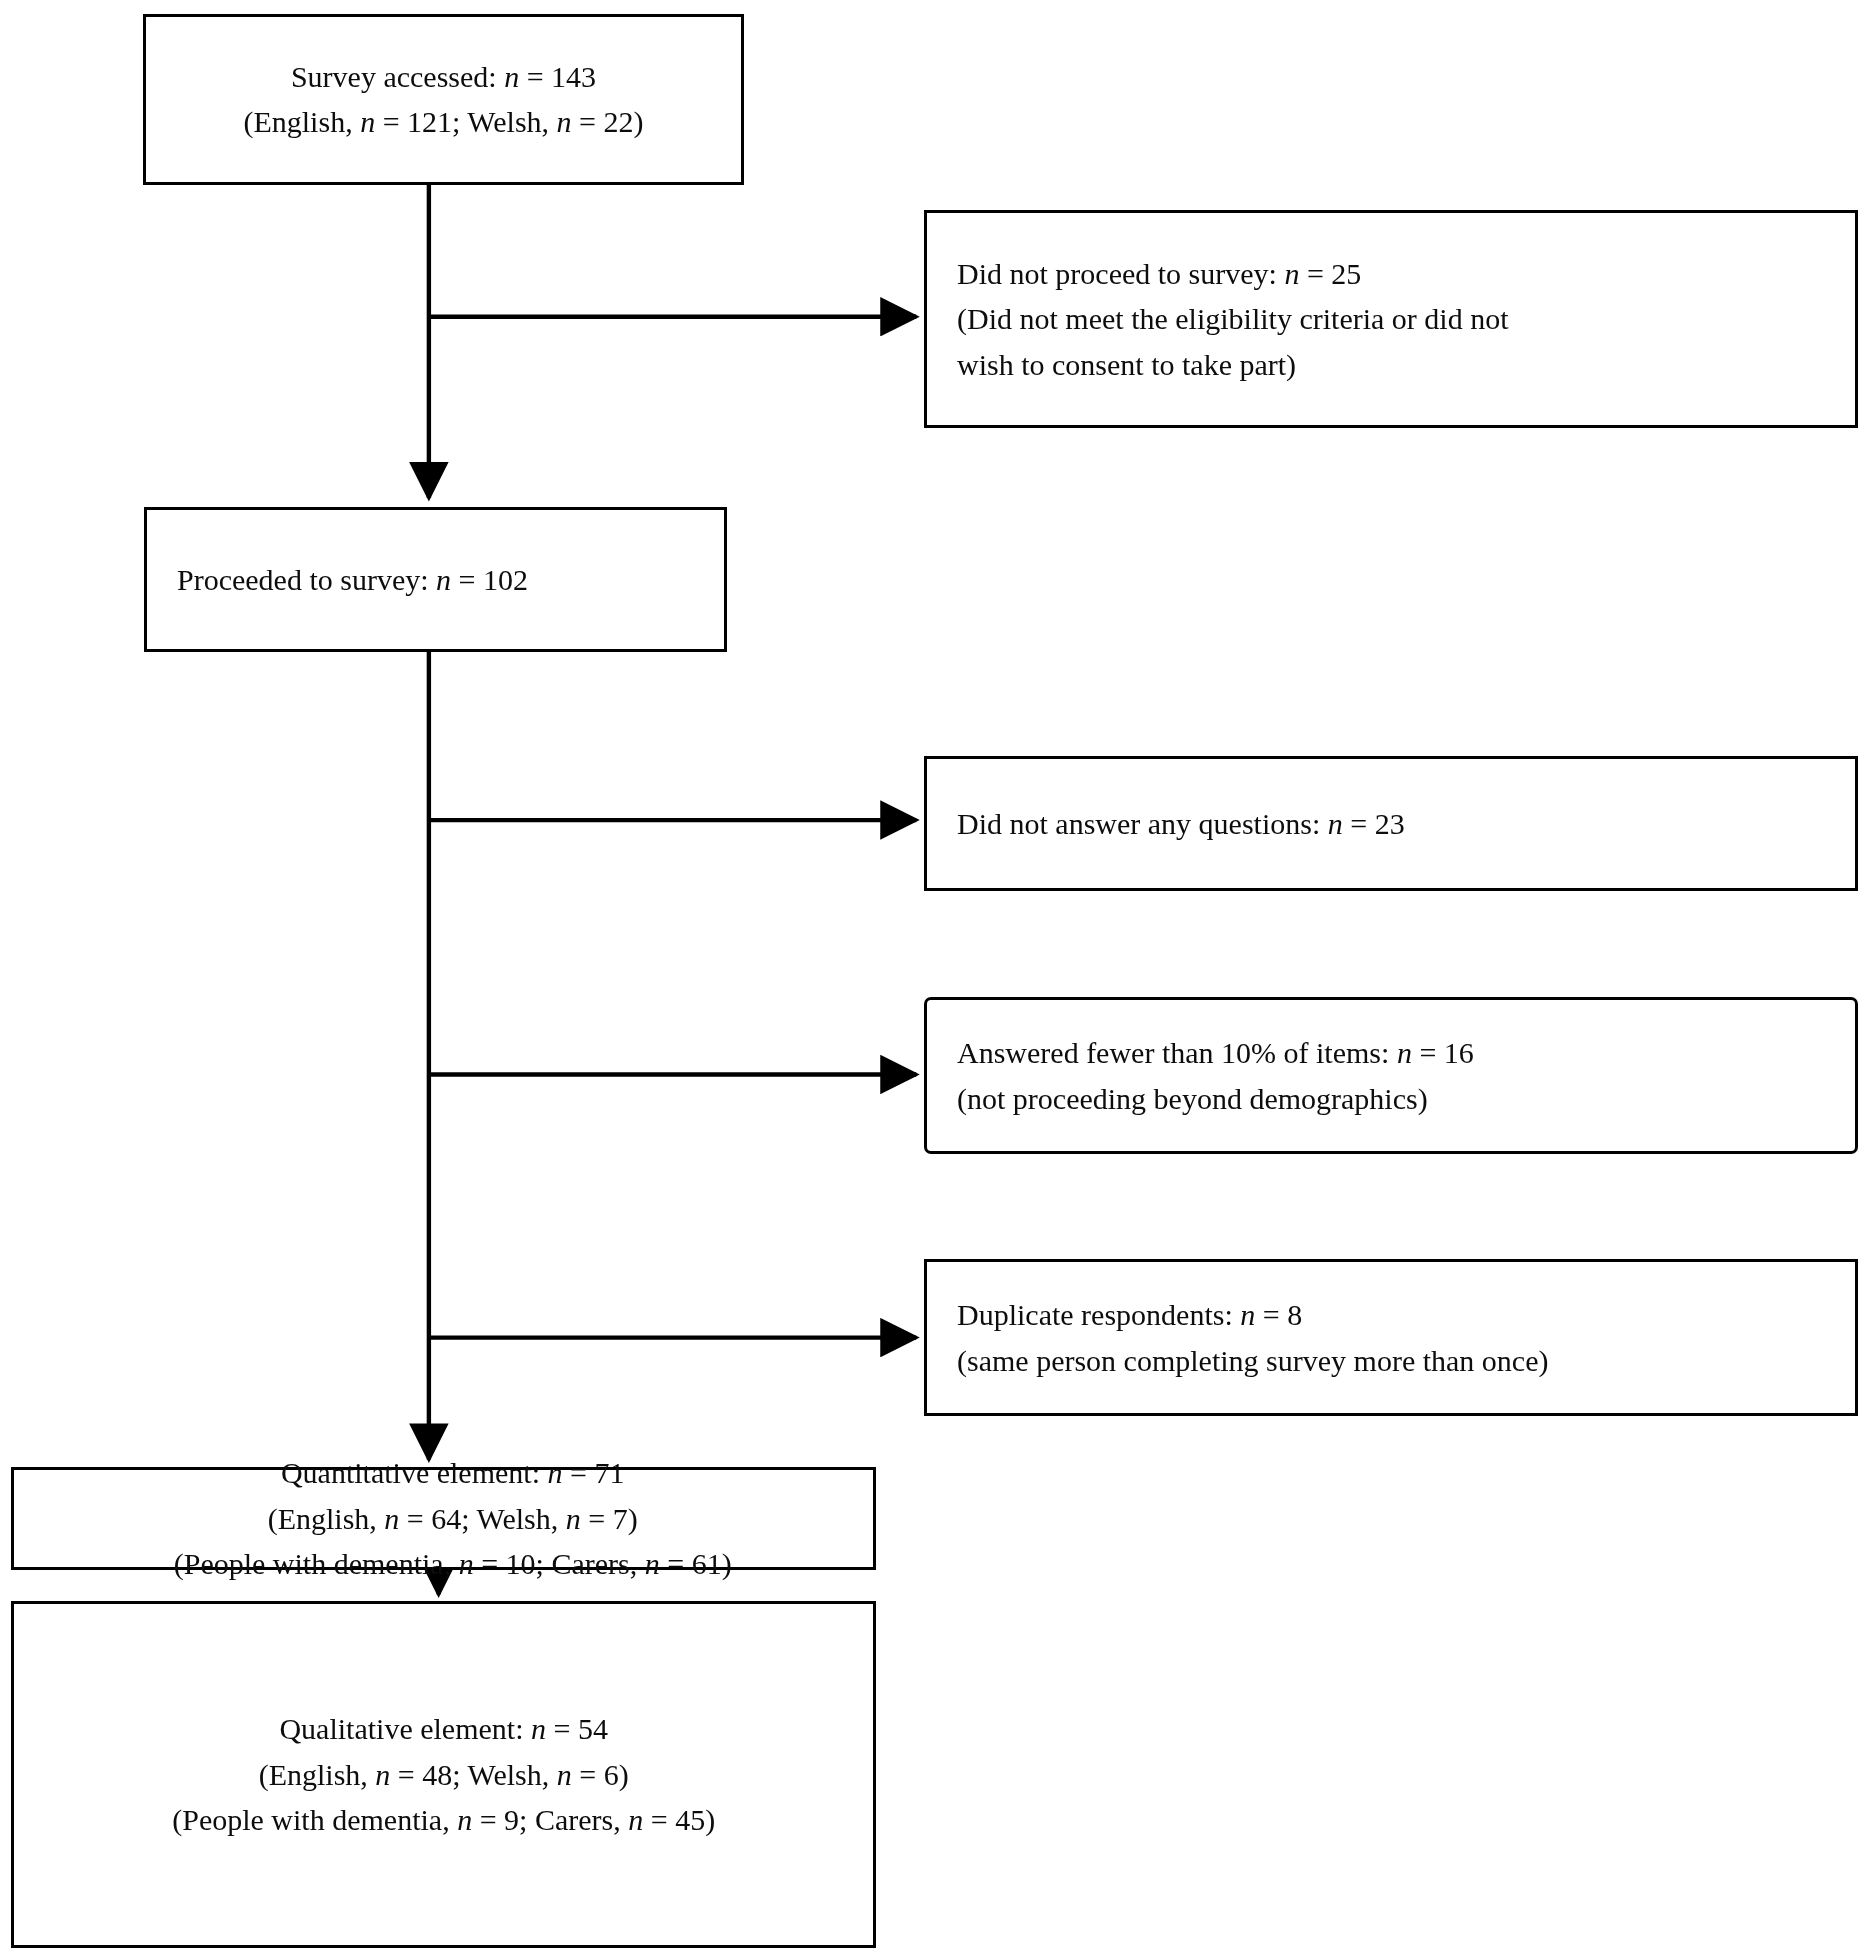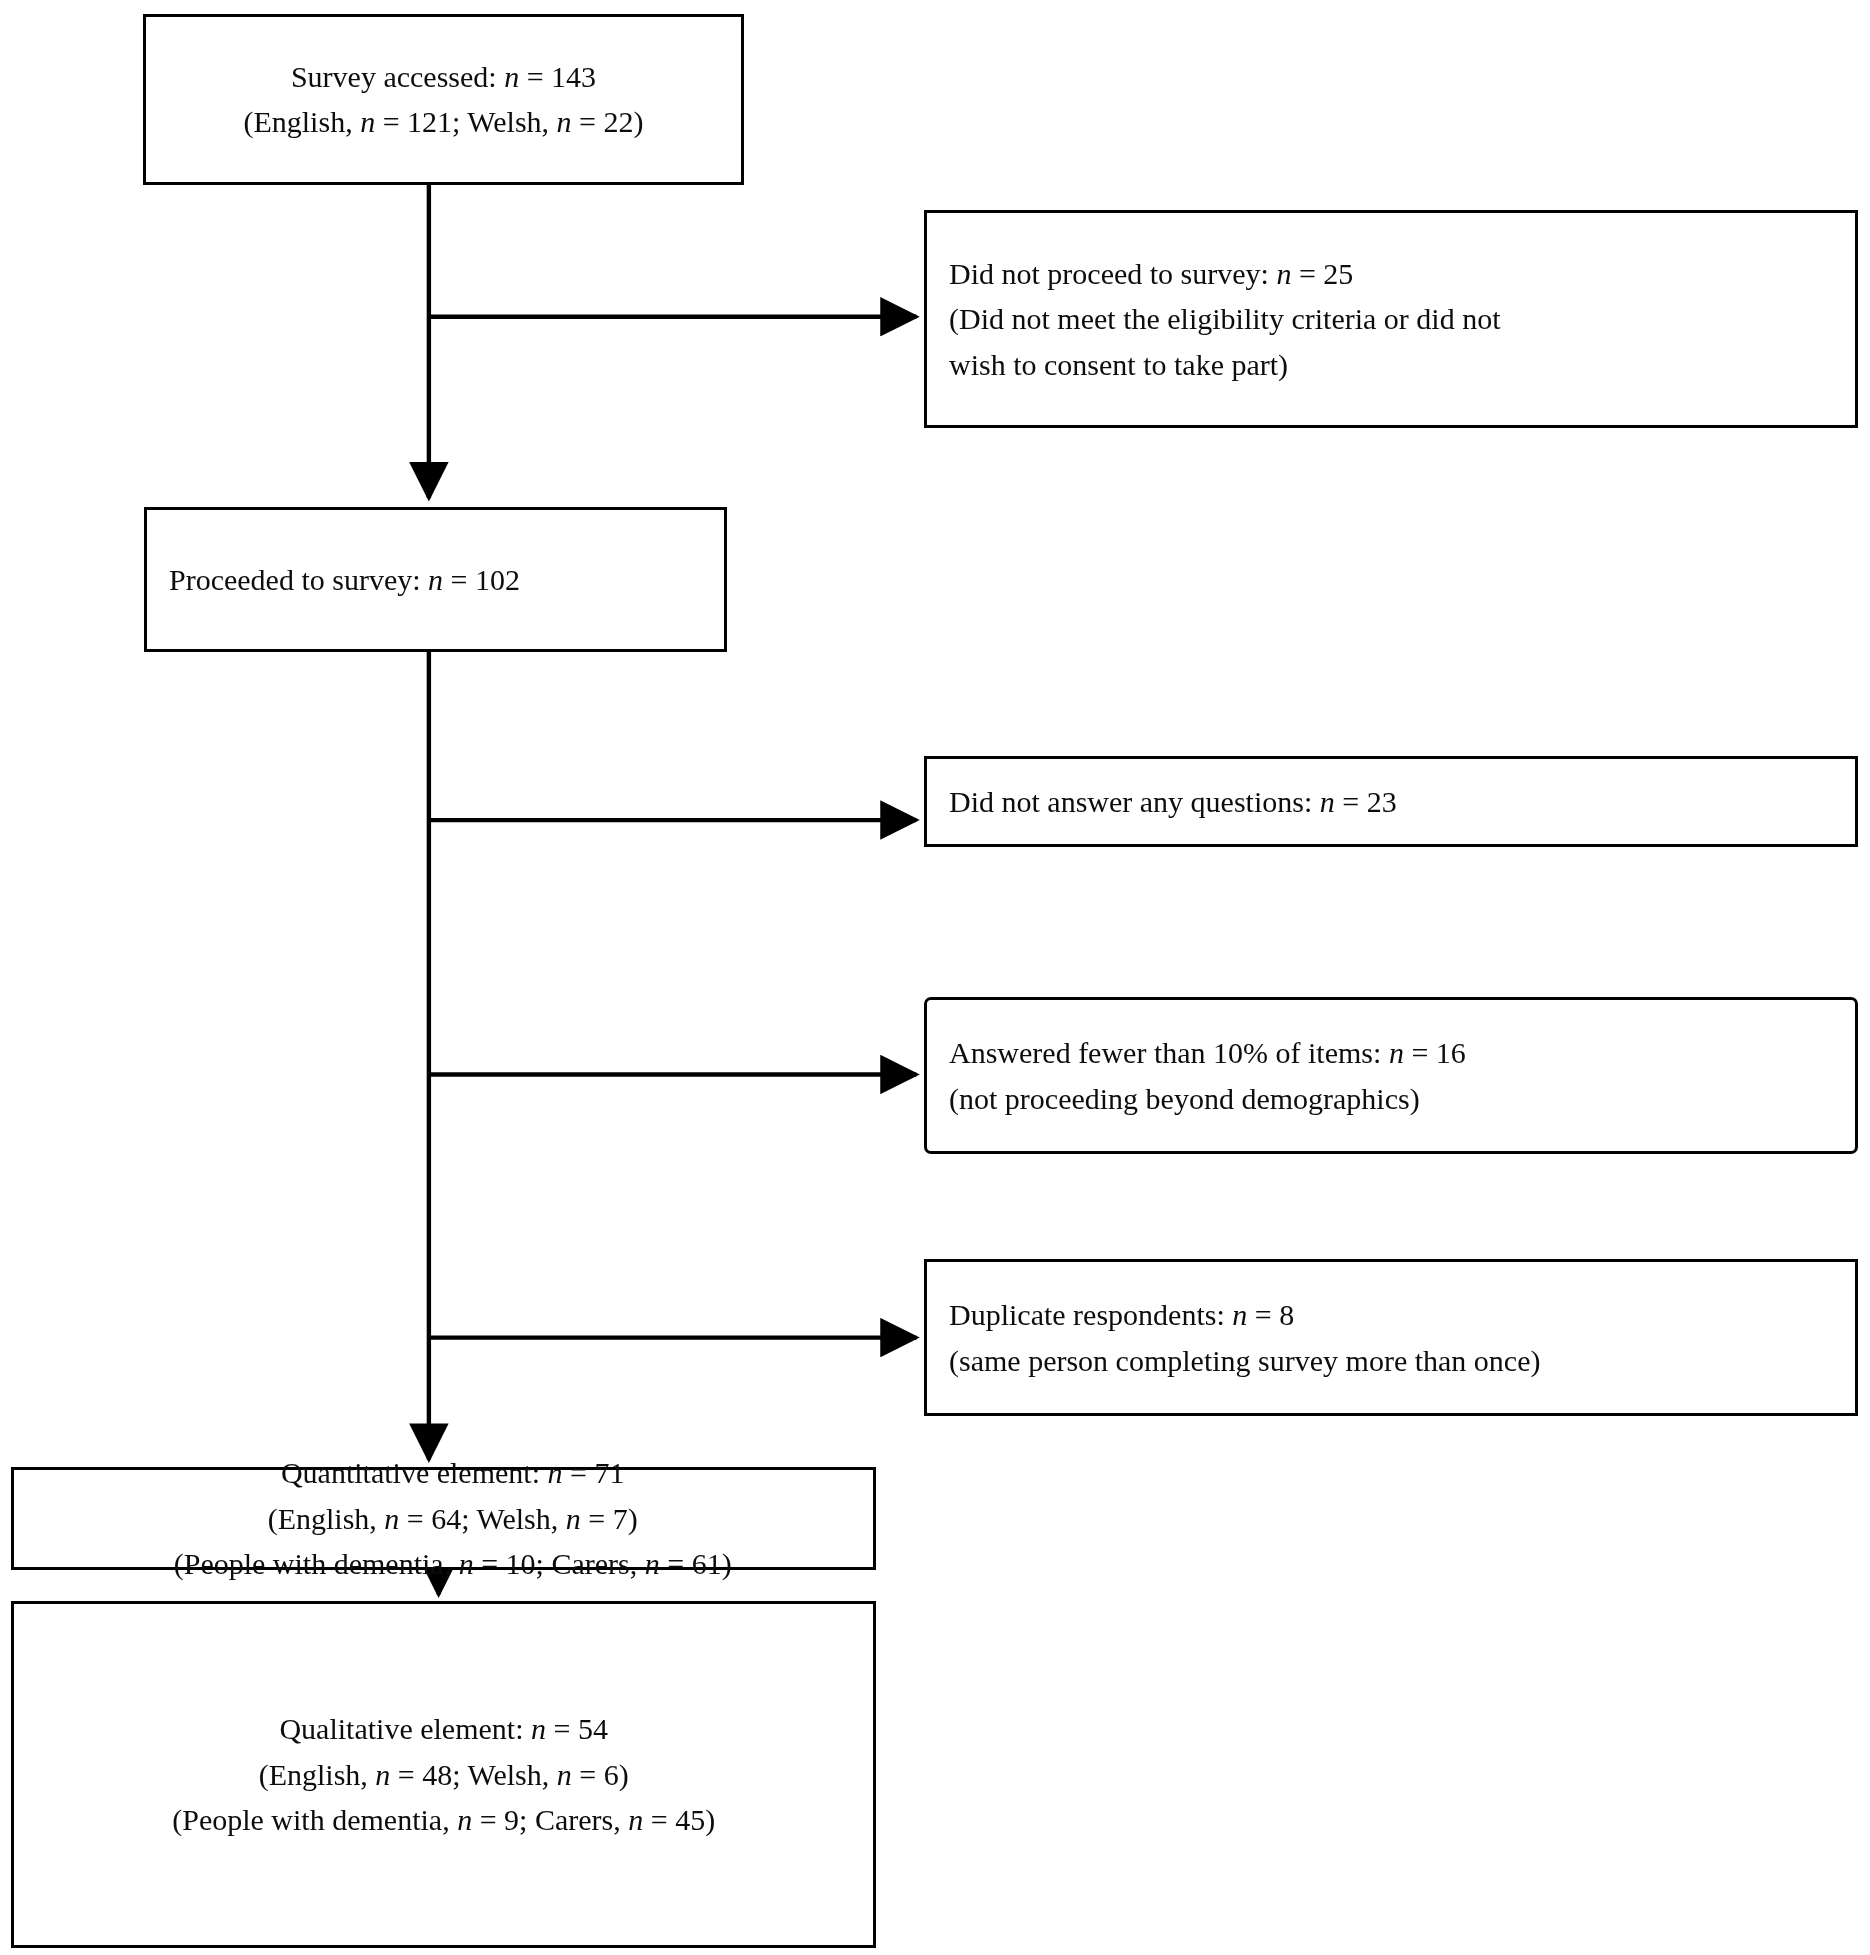--- a/index.html
+++ b/index.html
@@ -2,21 +2,21 @@
 <html style="font-size:7.8px"><head>
 <meta charset="utf-8">
 <style>
   html,body{margin:0;padding:0;background:#ffffff;}
   body{width:1870px;height:1955px;font-family:"Liberation Serif","DejaVu Serif",serif;}
   #chart{position:relative;width:1870px;height:1955px;background:#fff;}
   svg.lines{position:absolute;left:0;top:0;width:1870px;height:1955px;overflow:visible;}
   .node{position:absolute;box-sizing:border-box;border:3.9px solid #000;background:#fff;
         display:flex;flex-direction:column;justify-content:center;}
   .node .ln{font-size:30px;line-height:1.52;color:#0d0d0d;white-space:nowrap;}
-  .pad-left .ln{padding-left:22px;text-align:left;}
+  .pad-left .ln{padding-left:30px;text-align:left;}
   .pad-center .ln{text-align:center;}
   .it{font-style:italic;}
 </style>
 </head>
 <body>
 
 <div id="chart">
 
   <svg class="lines" viewBox="0 0 3837 4012" preserveAspectRatio="none">
     <defs>
@@ -48,21 +48,21 @@
   <div class="node pad-left" style="left:924px;top:210px;width:934px;height:218px;">
     <div class="ln"><span>Did not proceed to survey: </span><span class="it">n</span><span> = 25</span></div>
     <div class="ln">(Did not meet the eligibility criteria or did not</div>
     <div class="ln">wish to consent to take part)</div>
   </div>
 
   <div class="node pad-left" style="left:144px;top:507px;width:583px;height:145px;">
     <div class="ln"><span>Proceeded to survey: </span><span class="it">n</span><span> = 102</span></div>
   </div>
 
-  <div class="node pad-left" style="left:924px;top:756px;width:934px;height:91px;">
+  <div class="node pad-left" style="left:924px;top:756px;width:934px;height:135px;">
     <div class="ln"><span>Did not answer any questions: </span><span class="it">n</span><span> = 23</span></div>
   </div>
 
   <div class="node pad-left" style="left:924px;top:997px;width:934px;height:157px;border-radius:7px;">
     <div class="ln"><span>Answered fewer than 10% of items: </span><span class="it">n</span><span> = 16</span></div>
     <div class="ln">(not proceeding beyond demographics)</div>
   </div>
 
   <div class="node pad-left" style="left:924px;top:1259px;width:934px;height:157px;">
     <div class="ln"><span>Duplicate respondents: </span><span class="it">n</span><span> = 8</span></div>

